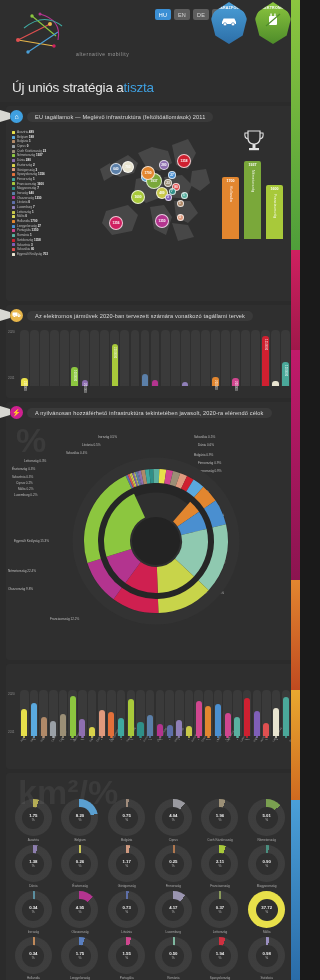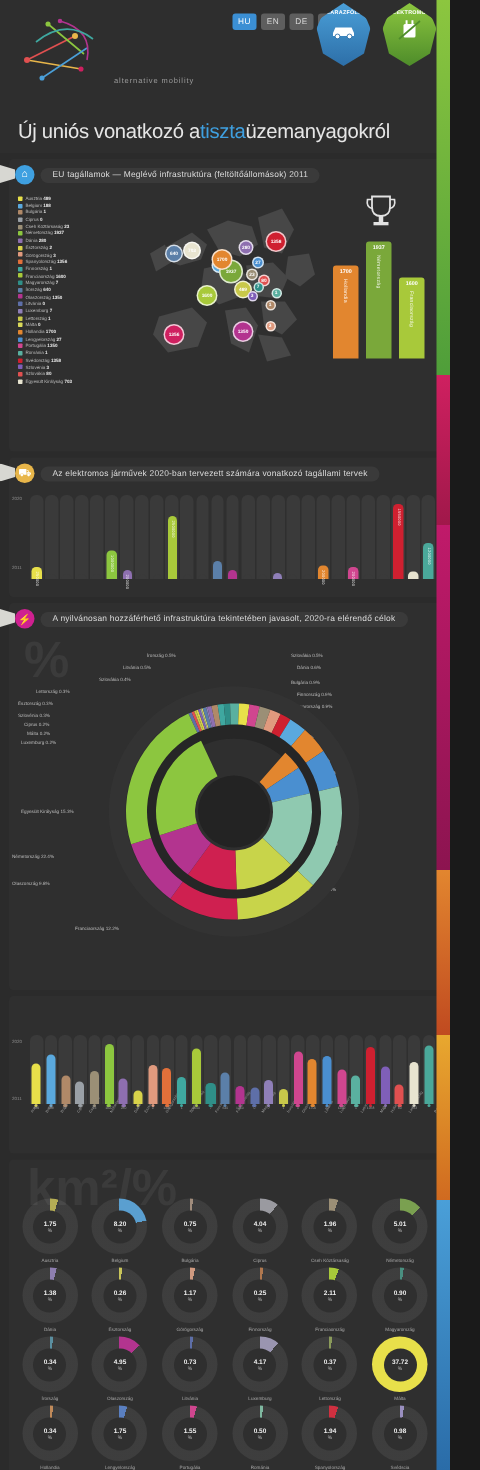--- a/index.html
+++ b/index.html
@@ -174,23 +174,22 @@
             <rect x="5.4" y="0.5" width="1.3" height="3" fill="#fff"></rect>
             <rect x="9.3" y="0.5" width="1.3" height="3" fill="#fff"></rect>
             <path d="M1 13 L15 1" stroke="#4e8c2a" stroke-width="1.1"></path>
           </svg>
         </div>
       </div>
     </div>
   </div>
 
   <div class="title-bar">
-    <span>Új uniós vonatkozó a </span>
+    <span>Új uniós stratégia a </span>
       <span class="hl">tiszta</span>
-      <span> üzemanyagokról</span>
   </div>
 
   <div class="section" style="height:195px;">
     <div class="notch"></div>
     <div class="sec-head">
       <div class="sec-ico" style="background:#3fa0e0;">⌂</div>
       <div class="sec-pill">EU tagállamok — Meglévő infrastruktúra (feltöltőállomások) 2011</div>
     </div>
 
     <div class="map-panel">

